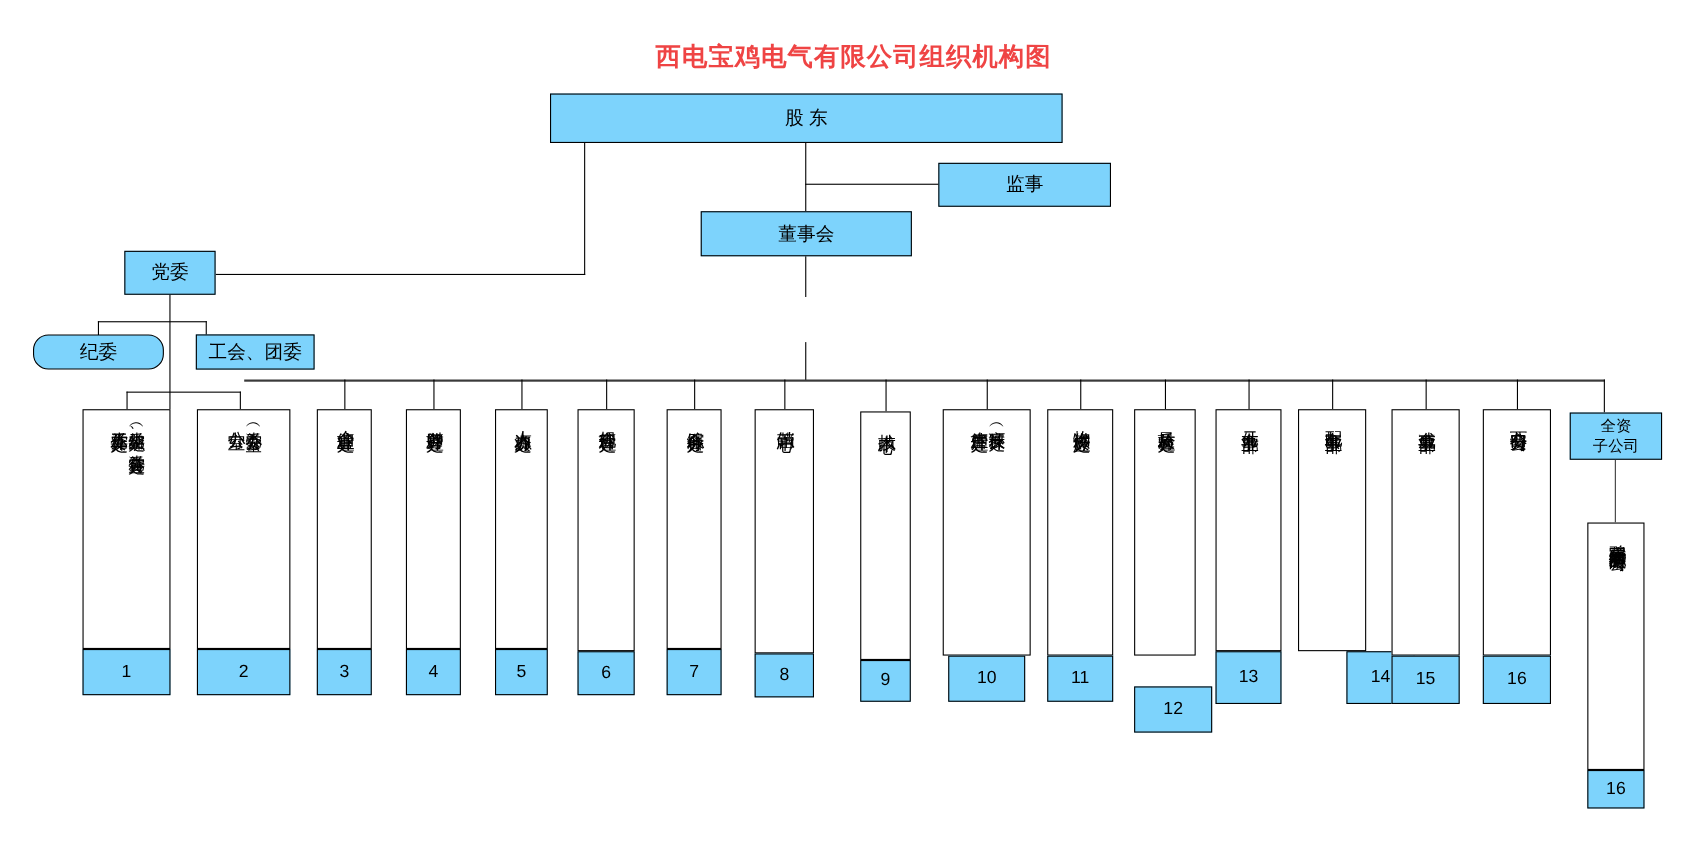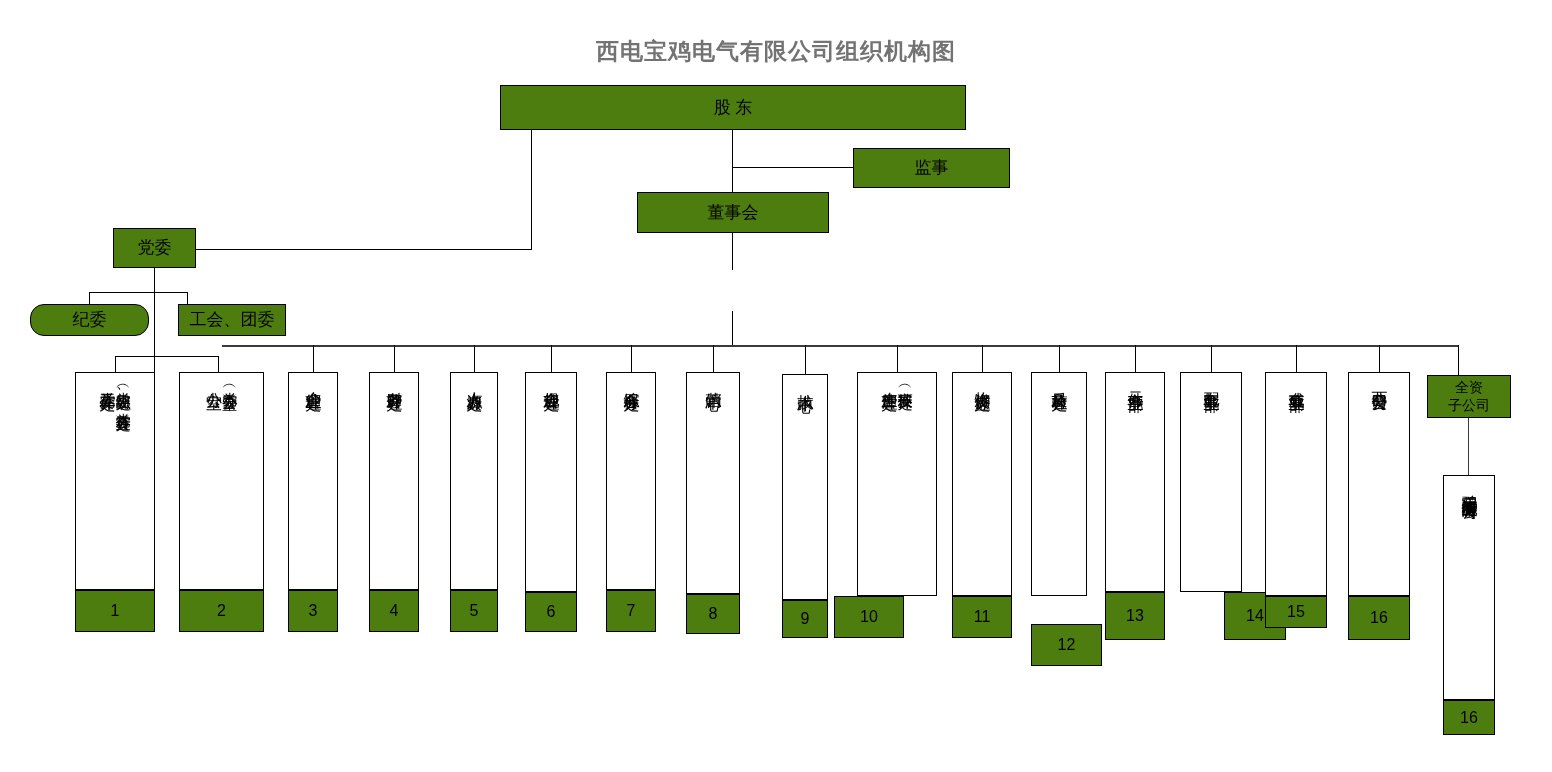--- a/index.html
+++ b/index.html
@@ -2,25 +2,25 @@
 <html><head>
 <meta charset="utf-8">
 <style>
   html,body{margin:0;padding:0;background:#ffffff;}
   body{font-family:"Liberation Sans","DejaVu Sans",sans-serif;color:#000;}
   #stage{position:relative;width:1552px;height:772px;background:#fff;overflow:hidden;}
 
   .title{
     position:absolute; left:0; top:36px; width:1552px;
     text-align:center; font-size:23px; font-weight:bold; letter-spacing:1px;
-    color:#737373;
+    color:#ef4444;
   }
 
   .box{
-    position:absolute; border:1.4px solid #000; background:#4d7c0f;
+    position:absolute; border:1.4px solid #000; background:#7dd3fc;
     box-sizing:border-box; display:flex; align-items:center; justify-content:center;
     font-size:17px; color:#000; text-align:center; line-height:1.25;
   }
   .box.small{font-size:14px;}
   .box.numbox{font-size:16px;}
 
   
   .vbox{
     position:absolute; border:1.4px solid #000; background:#fff; box-sizing:border-box;
     display:flex; flex-direction:row-reverse; align-items:flex-start; justify-content:center;
@@ -122,21 +122,21 @@
       <div class="line v" style="left: 805px; top: 345px; height: 29px;"></div>
       <div class="vbox" style="left: 782px; top: 374px; width: 46px; height: 226px;">
         <span class="vtext">技术中心</span>
       </div>
       <div class="box numbox" style="left: 782px; top: 600px; width: 46px; height: 38px;">9</div>
       <div class="line v" style="left: 897px; top: 345px; height: 27px;"></div>
       <div class="vbox" style="left: 857px; top: 372px; width: 80px; height: 224px;">
         <span class="vtext sub">（安技环保处）</span>
         <span class="vtext">生产管理处</span>
       </div>
-      <div class="box numbox" style="left: 834px; top: 596px; width: 70px; height: 42px;">10</div>
+      <div class="box numbox" style="left: 862px; top: 596px; width: 70px; height: 42px;">10</div>
       <div class="line v" style="left: 982px; top: 345px; height: 27px;"></div>
       <div class="vbox" style="left: 952px; top: 372px; width: 60px; height: 224px;">
         <span class="vtext">物资供应处</span>
       </div>
       <div class="box numbox" style="left: 952px; top: 596px; width: 60px; height: 42px;">11</div>
       <div class="line v" style="left: 1059px; top: 345px; height: 27px;"></div>
       <div class="vbox" style="left: 1031px; top: 372px; width: 56px; height: 224px;">
         <span class="vtext">质量检验处</span>
       </div>
       <div class="box numbox" style="left: 1031px; top: 596px; width: 71px; height: 42px; margin-top: 28px;">12</div>
@@ -147,21 +147,21 @@
       <div class="box numbox" style="left: 1105px; top: 592px; width: 60px; height: 48px; text-align: center;">13</div>
       <div class="line v" style="left: 1211px; top: 345px; height: 27px;"></div>
       <div class="vbox" style="left: 1180px; top: 372px; width: 62px; height: 220px;">
         <span class="vtext">配套事业部</span>
       </div>
       <div class="box numbox" style="left: 1180px; top: 592px; width: 62px; height: 48px; margin-left: 44px;">14</div>
       <div class="line v" style="left: 1296px; top: 345px; height: 27px;"></div>
       <div class="vbox" style="left: 1265px; top: 372px; width: 62px; height: 224px;">
         <span class="vtext">成套事业部</span>
       </div>
-      <div class="box numbox" style="left: 1265px; top: 596px; width: 62px; height: 32px;">15</div>
+      <div class="box numbox" style="left: 1265px; top: 596px; width: 62px; height: 44px;">15</div>
       <div class="line v" style="left: 1379px; top: 345px; height: 27px;"></div>
       <div class="vbox" style="left: 1348px; top: 372px; width: 62px; height: 224px;">
         <span class="vtext">西安分公司</span>
       </div>
       <div class="box numbox" style="left: 1348px; top: 596px; width: 62px; height: 44px;">16</div>
     </div>
 
   <div class="line v" style="left:1458px;top:345px;height:30px;"></div>
 
   <div class="box small" style="left:1427px;top:375px;width:84px;height:43px;flex-direction:column;">

